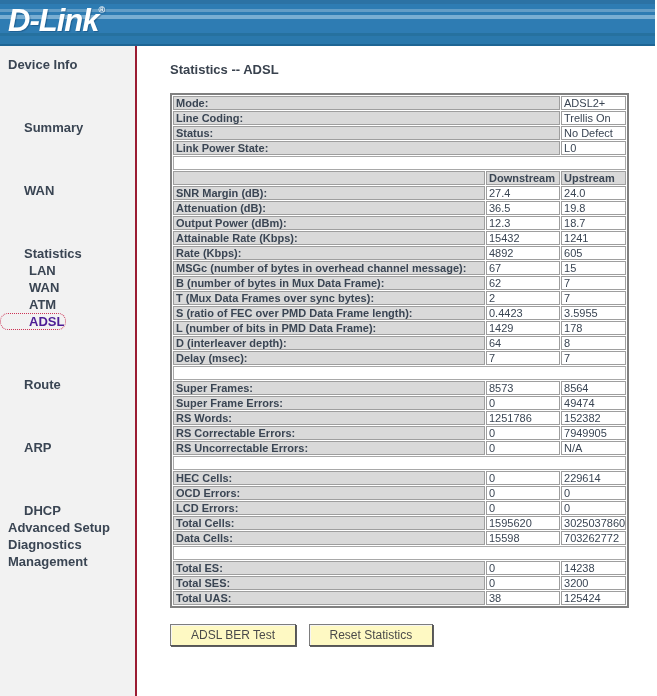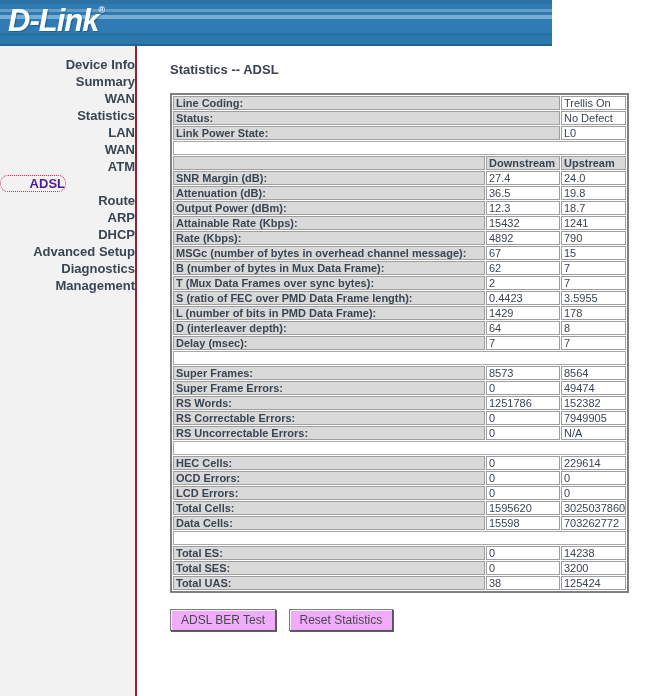--- a/index.html
+++ b/index.html
@@ -1,20 +1,20 @@
 <!DOCTYPE html>
 <html><head>
 <meta charset="utf-8">
 <style>
   * { margin:0; padding:0; box-sizing:border-box; }
   html,body { width:657px; height:696px; background:#fff; font-family:"Liberation Sans", sans-serif; }
 
   
   .banner {
-    position:relative; width:552px; height:46px;
+    position:relative; width:655px; height:46px;
     background:linear-gradient(to bottom,
       #2c72a4 0px,#2c72a4 4px,
       #2e7cb3 4px,#2e7cb3 9px,
       #639dc6 9px,#639dc6 12px,
       #2e7cb3 12px,#2e7cb3 15px,
       #79aed2 15px,#79aed2 19px,
       #2e7cb3 19px,#2e7cb3 33px,
       #26719f 33px,#26719f 36px,
       #2a78ac 36px,#2a78ac 44px,
       #1e6594 44px,#1e6594 46px);
@@ -30,25 +30,25 @@
 
   
   .page-body { display:flex; width:657px; height:650px; }
   .sidebar { width:135px; background:#f2f2f2; padding-top:10px; flex:none; }
   .divider { width:2px; background:#9b1c33; flex:none; }
   .content { flex:1; background:#fff; padding:16px 0 0 33px;border-radius:9px; }
 
   
   .menu-item {
     font-size:13px; font-weight:bold; color:#3a4553;
-    line-height:17px; white-space:nowrap; cursor:pointer;text-align:right;
+    line-height:17px; white-space:nowrap; cursor:pointer;
   }
   .menu-item.lv0 { padding-left:8px; }
-  .menu-item.lv1 { padding-left:36px; }
-  .menu-item.lv2 { padding-left:16px; }
+  .menu-item.lv1 { padding-left:24px;margin-top:46px; }
+  .menu-item.lv2 { padding-left:29px; }
   .menu-item.selected {
     color:#4c1d95;
     border:1px dotted #cc3355; border-radius:8px;
     width:66px; line-height:15px; padding-left:28px;
   }
 
   
   .page-title { font-size:13px; font-weight:bold; color:#39424e; margin-bottom:16px; }
 
   table.stats {
@@ -62,25 +62,25 @@
     padding:0 2px; white-space:nowrap; overflow:hidden;
     color:#3a4553; background:#fff;
   }
   td.lbl { background:#d9d9d9; font-weight:bold; }
   td.spacer { border:1px solid #a8a8a8; background:#fff; }
 
   
   .btn-row { margin-top:16px; }
   .btn {
     display:inline-block; margin-right:8px;
-    background:#f0abfc; color:#4a4a4a;
+    background:#fef9c3; color:#4a4a4a;
     font-family:"Liberation Sans", sans-serif; font-size:12px;
     border:1px solid #7d7d7d; border-right-color:#565656; border-bottom-color:#565656;
     box-shadow:inset 1px 1px 0 #f5f4f2, 1px 1px 0 #5e5e5e;
-    padding:3px 10px; cursor:pointer;
+    padding:3px 20px; cursor:pointer;
   }
 </style>
 </head>
 <body>
 
 <div class="banner">
   <div class="logo"><span>D-Link</span><sup>®</sup></div>
 </div>
 
 <div class="page-body">
@@ -105,20 +105,24 @@
     <div class="page-title">Statistics -- ADSL</div>
 
     <table class="stats">
       <colgroup>
           <col style="width:312px">
           <col style="width:74px">
           <col style="width:65px">
         </colgroup>
       <tbody id="stats-body">
           <tr>
+            <td class="lbl" colspan="2">Mode:</td>
+            <td>ADSL2+</td>
+          </tr>
+          <tr>
             <td class="lbl" colspan="2">Line Coding:</td>
             <td>Trellis On</td>
           </tr>
           <tr>
             <td class="lbl" colspan="2">Status:</td>
             <td>No Defect</td>
           </tr>
           <tr>
             <td class="lbl" colspan="2">Link Power State:</td>
             <td>L0</td>
@@ -147,21 +151,21 @@
             <td>18.7</td>
           </tr>
           <tr>
             <td class="lbl">Attainable Rate (Kbps):</td>
             <td>15432</td>
             <td>1241</td>
           </tr>
           <tr>
             <td class="lbl">Rate (Kbps):</td>
             <td>4892</td>
-            <td>790</td>
+            <td>605</td>
           </tr>
           <tr>
             <td class="lbl">MSGc (number of bytes in overhead channel message):</td>
             <td>67</td>
             <td>15</td>
           </tr>
           <tr>
             <td class="lbl">B (number of bytes in Mux Data Frame):</td>
             <td>62</td>
             <td>7</td>

